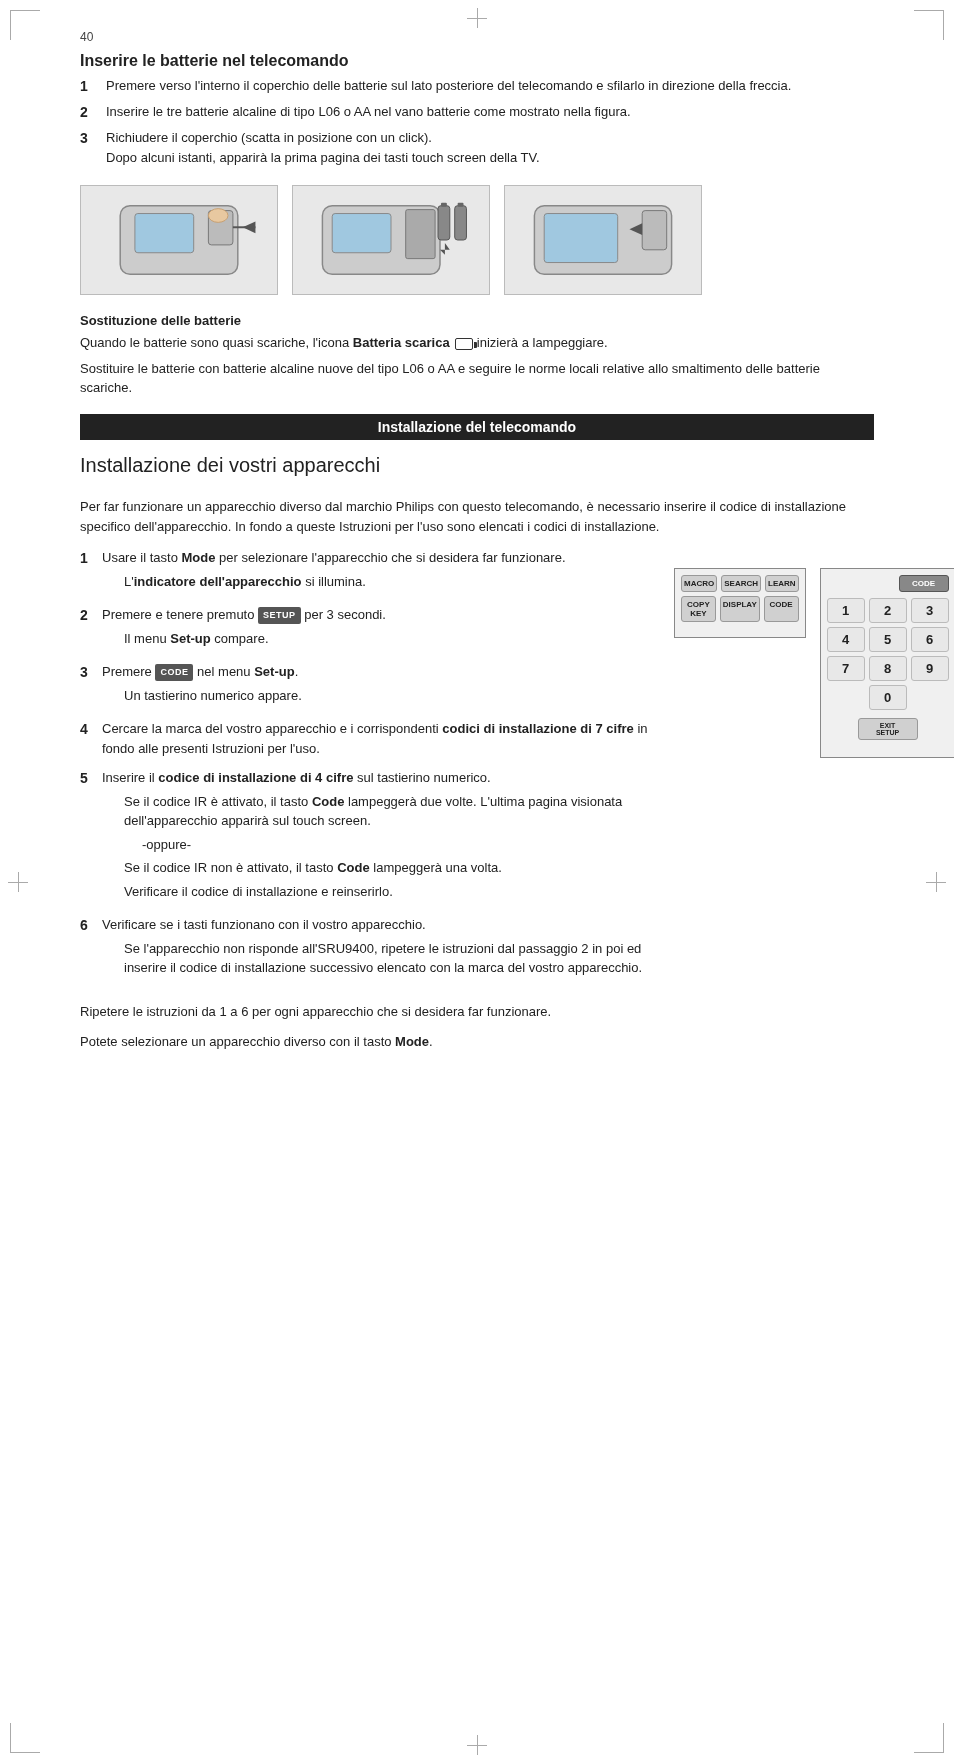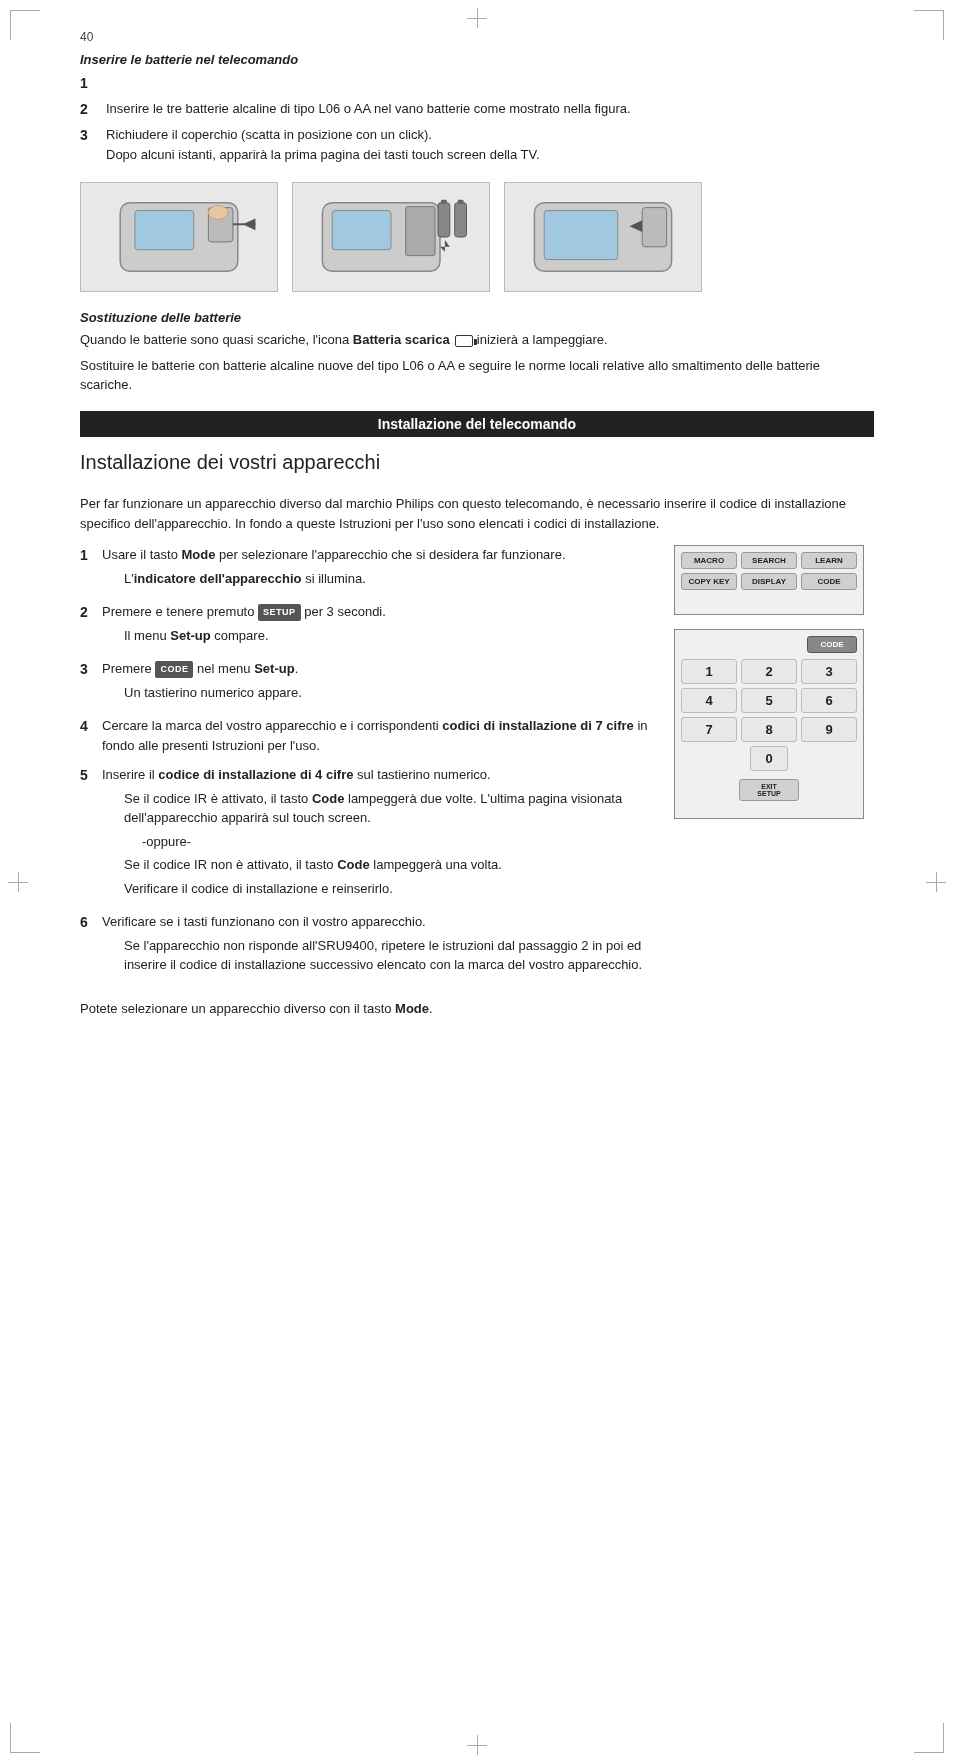--- a/index.html
+++ b/index.html
@@ -52,23 +52,22 @@
     .ch-left-mid { top: 50%; left: 8px; transform: translateY(-50%); }
     .ch-right-mid { top: 50%; right: 8px; transform: translateY(-50%); }
 
     .page-number {
       font-size: 12px;
       color: #444;
       margin-bottom: 8px;
     }
 
     .section-heading-italic {
-      font-style: italic;
-      font-weight: bold;
-      font-size: 13px;
+      font-weight: bold;
+      font-size: 16px;
       margin-bottom: 6px;
     }
 
     .ordered-list {
       list-style: none;
       padding: 0;
       margin-bottom: 10px;
     }
     .ordered-list li {
       display: flex;
@@ -96,21 +95,20 @@
       background: #e8e8e8;
       border: 1px solid #bbb;
       display: flex;
       align-items: center;
       justify-content: center;
       overflow: hidden;
       position: relative;
     }
 
     .battery-section-title {
-      font-style: italic;
       font-weight: bold;
       font-size: 13px;
       margin-bottom: 5px;
     }
     .battery-text {
       font-size: 13px;
       line-height: 1.5;
       margin-bottom: 6px;
     }
 
@@ -162,24 +160,25 @@
     .steps-images-layout {
       display: flex;
       gap: 20px;
       align-items: flex-start;
     }
     .steps-col {
       flex: 1;
     }
     .images-col {
       display: flex;
-      flex-direction: column;
+      flex-direction: row;
       gap: 14px;
       width: 200px;
       flex-shrink: 0;
+      margin-top: 20px;
     }
 
     .step-item {
       display: flex;
       align-items: flex-start;
       margin-bottom: 10px;
       font-size: 13px;
       line-height: 1.5;
     }
     .step-num {
@@ -325,20 +324,21 @@
   <div class="crosshair ch-left-mid"></div>
   <div class="crosshair ch-right-mid"></div>
 
   <div class="page-number">40</div>
 
   <div class="section-heading-italic">Inserire le batterie nel telecomando</div>
 
   <ol class="ordered-list">
     <li>
       <span class="num">1</span>
+      <span>Premere verso l'interno il coperchio delle batterie sul lato posteriore del telecomando e sfilarlo in direzione della freccia.</span>
     </li>
     <li>
       <span class="num">2</span>
       <span>Inserire le tre batterie alcaline di tipo L06 o AA nel vano batterie come mostrato nella figura.</span>
     </li>
     <li>
       <span class="num">3</span>
       <span>
         <span>Richiudere il coperchio (scatta in posizione con un click).</span><br>
         <span>Dopo alcuni istanti, apparirà la prima pagina dei tasti touch screen della TV.</span>
@@ -518,17 +518,18 @@
           <div class="kb-btn-num" style="max-width:38px;">0</div>
         </div>
         <div class="kb-row" style="margin-top:4px;">
           <div class="kb-btn-exit">EXIT<br>SETUP</div>
         </div>
       </div>
 
     </div>
   </div>
 
+  <p class="footer-text">Ripetere le istruzioni da 1 a 6 per ogni apparecchio che si desidera far funzionare.</p>
   <p class="footer-text">
     <span>Potete selezionare un apparecchio diverso con il tasto </span><strong>Mode</strong><span>.</span>
   </p>
 
 </div>
 
 </body></html>

